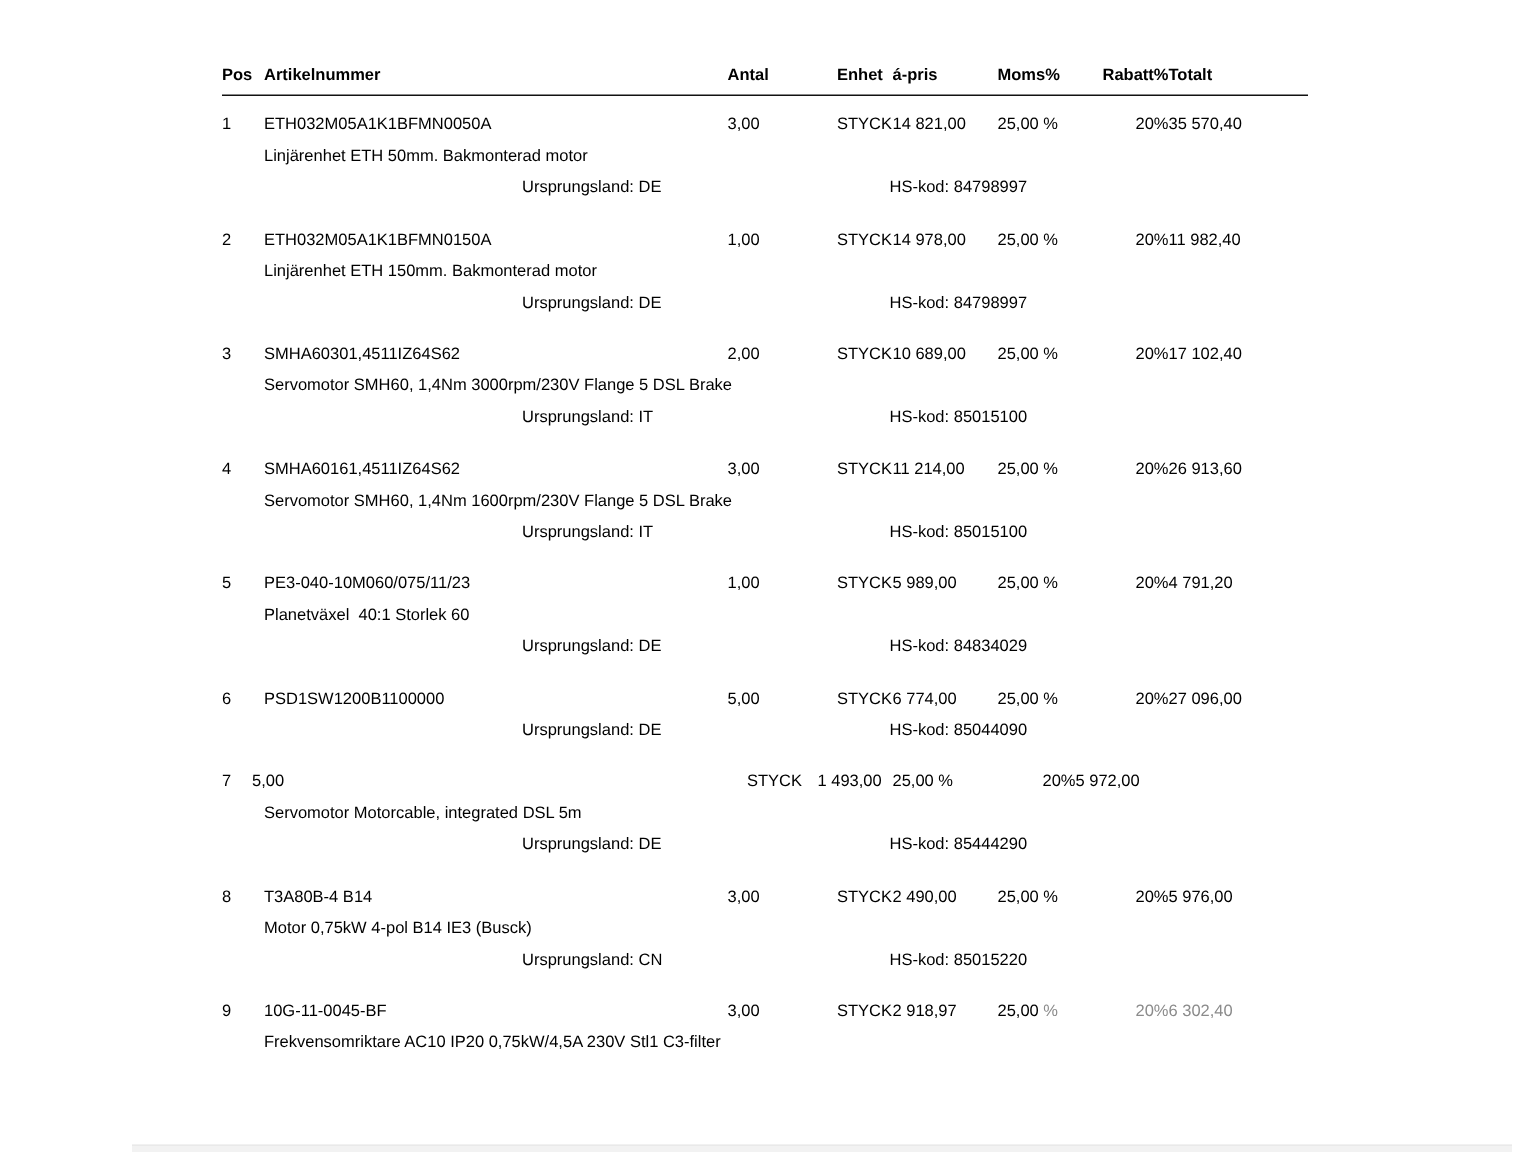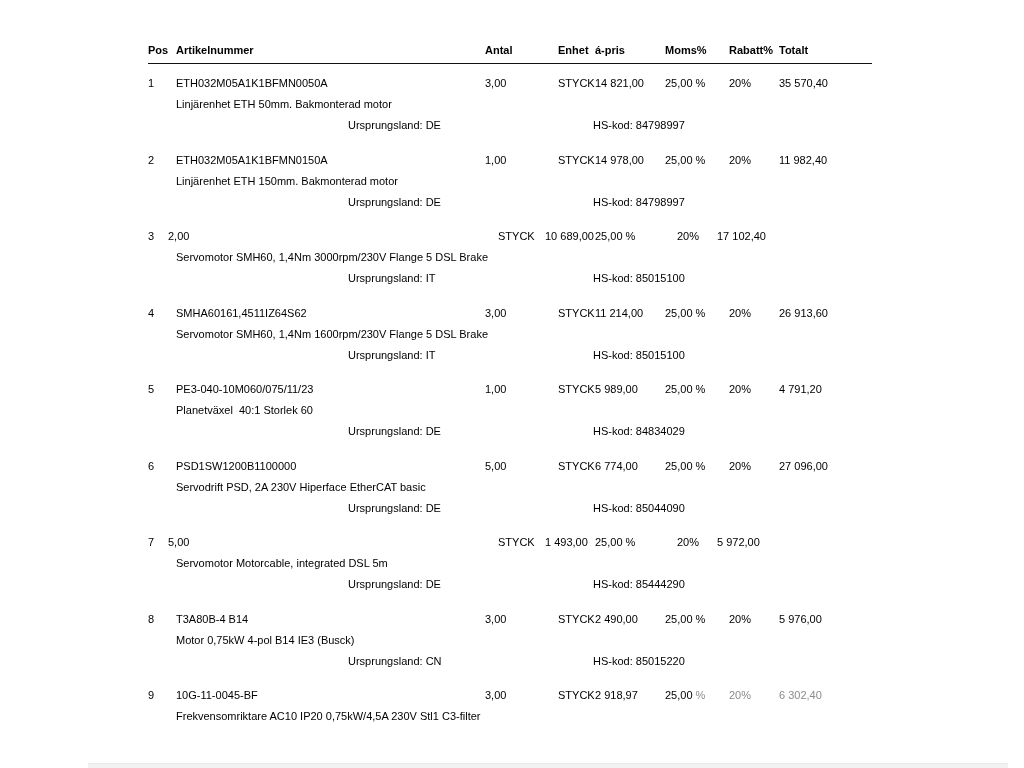--- a/index.html
+++ b/index.html
@@ -21,21 +21,21 @@
   .header {
     font-weight:bold;
     line-height:13px;
     padding-bottom:6px;
     border-bottom:1.5px solid #111;
   }
   .c        { text-align:left; }
   .num      { text-align:left; }
   .art      { padding-left:8px; }
   .enh      { padding-left:13px; }
-  .rab      { padding-left:12px; }
+  .rab      { padding-left:12px;text-align:right; }
   .header .pos { text-align:left; }
 
   .item { margin-top:9px; }
   .item + .item { margin-top:13.5px; }
 
   .line { font-size:11px; line-height:21px; height:21px; white-space:nowrap; }
   .desc { padding-left:28px; white-space:pre; }
 
   .line3 { position:relative; }
   .origin { position:absolute; left:200px; }
@@ -106,20 +106,21 @@
     <div class="line desc">Linjärenhet ETH 150mm. Bakmonterad motor</div>
     <div class="line line3">
       <span class="origin"><span>Ursprungsland:</span> <span>DE</span></span>
       <span class="hs"><span>HS-kod:</span> <span>84798997</span></span>
     </div>
   </div>
 
   <div class="item">
     <div class="cols line">
       <div class="c num pos">3</div>
+      <div class="c art">SMHA60301,4511IZ64S62</div>
       <div class="c num">2,00</div>
       <div class="c enh">STYCK</div>
       <div class="c num">10 689,00</div>
       <div class="c num moms"><span>25,00</span><span class="sfx">%</span></div>
       <div class="c rab">20%</div>
       <div class="c num tot">17 102,40</div>
     </div>
     <div class="line desc">Servomotor SMH60, 1,4Nm 3000rpm/230V Flange 5 DSL Brake</div>
     <div class="line line3">
       <span class="origin"><span>Ursprungsland:</span> <span>IT</span></span>
@@ -167,21 +168,20 @@
     <div class="cols line">
       <div class="c num pos">6</div>
       <div class="c art">PSD1SW1200B1100000</div>
       <div class="c num">5,00</div>
       <div class="c enh">STYCK</div>
       <div class="c num">6 774,00</div>
       <div class="c num moms"><span>25,00</span><span class="sfx">%</span></div>
       <div class="c rab">20%</div>
       <div class="c num tot">27 096,00</div>
     </div>
-    <div class="line desc">Servodrift PSD, 2A 230V Hiperface EtherCAT basic</div>
     <div class="line line3">
       <span class="origin"><span>Ursprungsland:</span> <span>DE</span></span>
       <span class="hs"><span>HS-kod:</span> <span>85044090</span></span>
     </div>
   </div>
 
   <div class="item">
     <div class="cols line">
       <div class="c num pos">7</div>
       <div class="c num">5,00</div>

